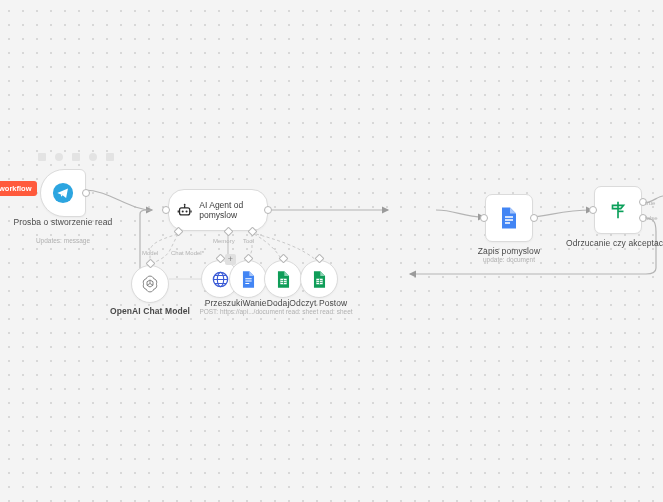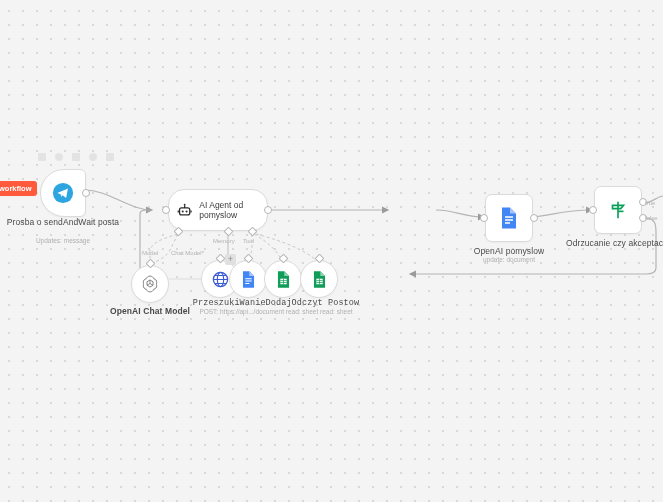--- a/index.html
+++ b/index.html
@@ -117,21 +117,21 @@
 
   <div class="node" style="left:40px;top:169px;">
     <div class="nbox trigger">
       <svg width="22" height="22" viewBox="0 0 24 24">
         <circle cx="12" cy="12" r="11" fill="#2ca5e0"></circle>
         <path d="M5.8 12.1 L17.4 7.2 L15.4 17.4 L11.6 14.4 L9.9 16.2 L9.7 13.6 Z" fill="#fff"></path>
         <path d="M9.9 13.9 L15.6 9.4 L10.4 14.2 Z" fill="#cfe7f5"></path>
       </svg>
     </div>
     <div class="port" style="left:42px;top:20px;"></div>
-    <div class="nlabel" style="top:48px;left:23px;">Prosba o sendAndWait posta</div>
+    <div class="nlabel" style="top:48px;left:23px;">Prosba o stworzenie read</div>
     <div class="nsub" style="top:68px;left:23px;">Updates: message</div>
   </div>
 
   <div class="node" style="left:168px;top:189px;">
     <div class="nbox wide">
       <svg width="19" height="19" viewBox="0 0 24 24">
         <rect x="4" y="8" width="16" height="11" rx="3" fill="none" stroke="#2b2b2b" stroke-width="2"></rect>
         <circle cx="9" cy="13.5" r="1.6" fill="#2b2b2b"></circle>
         <circle cx="15" cy="13.5" r="1.6" fill="#2b2b2b"></circle>
         <path d="M12 8 V4" stroke="#2b2b2b" stroke-width="2"></path>
@@ -205,35 +205,35 @@
       <svg width="17" height="19" viewBox="0 0 20 24">
         <path d="M3 1.5 h8 l6 6 v15 h-14 z" fill="#0f9d58"></path>
         <path d="M11 1.5 l6 6 h-6 z" fill="#8cd3b4"></path>
         <rect x="6" y="11" width="8" height="7" fill="#fff"></rect>
         <path d="M6 13.4 h8 M6 15.8 h8 M10 11 v7" stroke="#0f9d58" stroke-width=".9"></path>
       </svg>
     </div>
     <div class="port diamond" style="left:16px;top:-5px;"></div>
   </div>
 
-  <div class="nlabel" style="top:298px;left:276px;width:200px;font-family:Liberation Mono, monospace;">PrzeszukiWanieDodajOdczyt Postow</div>
+  <div class="nlabel" style="top:298px;left:276px;width:200px;">PrzeszukiWanieDodajOdczyt Postow</div>
   <div class="nsub" style="top:308px;left:276px;width:240px;">POST: https://api.../document  read: sheet   read: sheet</div>
 
 
   <div class="node" style="left:485px;top:194px;">
     <div class="nbox">
       <svg width="20" height="24" viewBox="0 0 20 24">
         <path d="M3 1.5 h8 l6 6 v15 h-14 z" fill="#4285f4"></path>
         <path d="M11 1.5 l6 6 h-6 z" fill="#a6c5fa"></path>
         <path d="M6 11 h8 M6 14 h8 M6 17 h5" stroke="#fff" stroke-width="1.3"></path>
       </svg>
     </div>
     <div class="port" style="left:-5px;top:20px;"></div>
     <div class="port" style="left:45px;top:20px;"></div>
-    <div class="nlabel" style="top:52px;left:24px;">OpenAI pomyslow</div>
+    <div class="nlabel" style="top:52px;left:24px;">Zapis pomyslow</div>
     <div class="nsub" style="top:62px;left:24px;">update: document</div>
   </div>
 
   <div class="node" style="left:594px;top:186px;">
     <div class="nbox">
       <svg width="22" height="22" viewBox="0 0 24 24">
         <path d="M12 3 v18" stroke="#0aa05a" stroke-width="1.8"></path>
         <path d="M6 7 h12 l-3 3.5 H6 z" fill="none" stroke="#0aa05a" stroke-width="1.8"></path>
         <path d="M12 13.5 h6" stroke="#0aa05a" stroke-width="1.8"></path>
       </svg>

